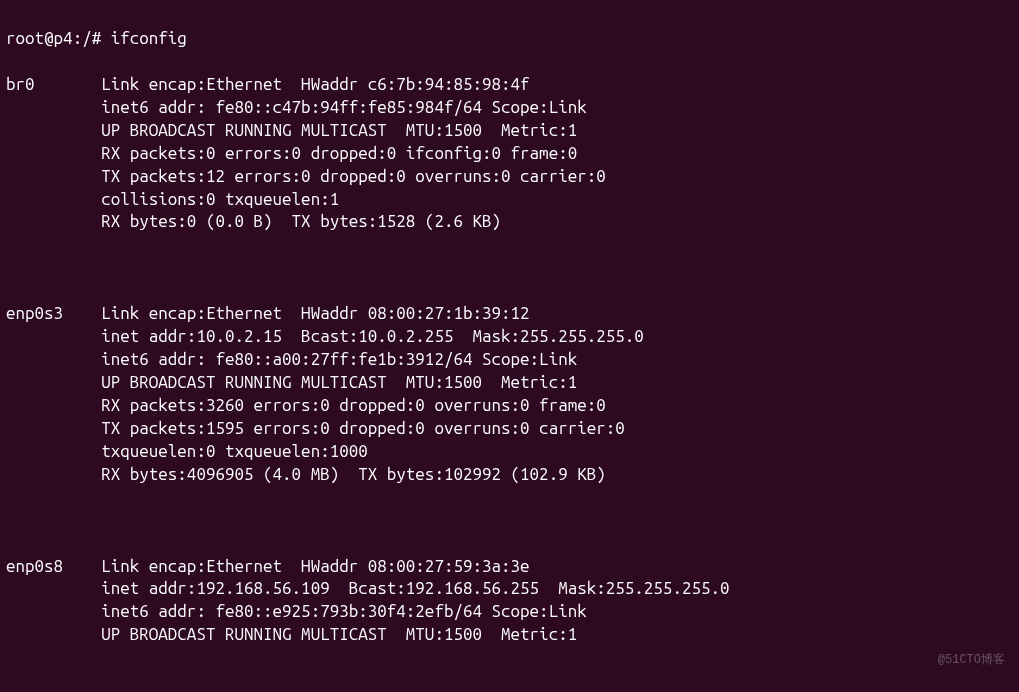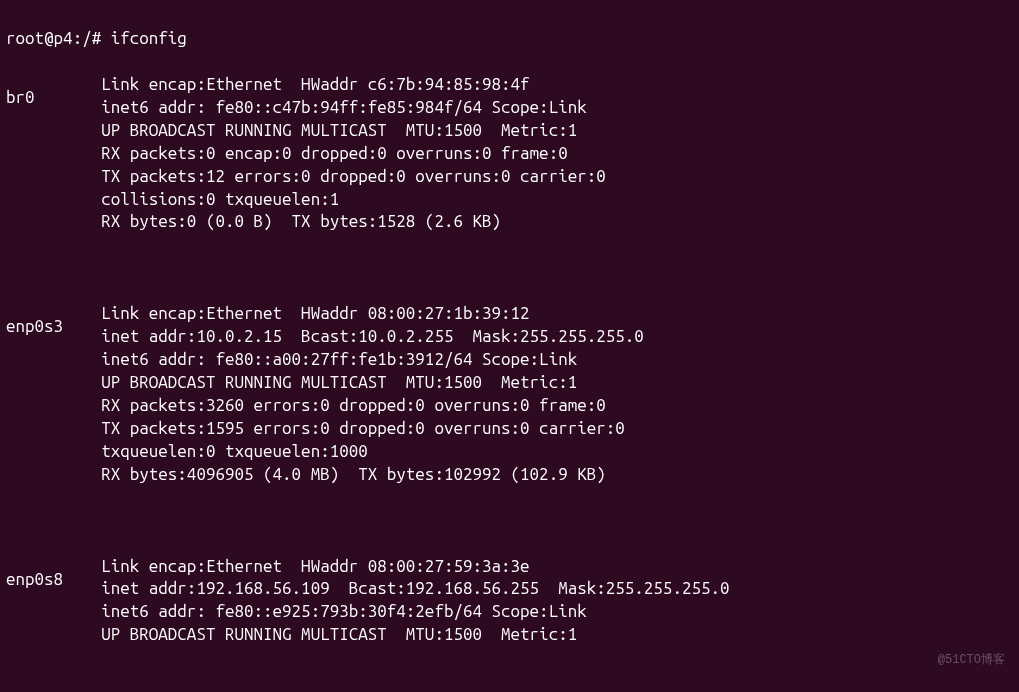--- a/index.html
+++ b/index.html
@@ -21,21 +21,20 @@
   .prompt-line {
     display: block;
   }
   .iface-block {
     display: block;
   }
   .iface-name {
     display: inline-block;
     width: 10ch; 
     vertical-align: top;
-    margin-top: 13px;
   }
   .iface-lines {
     display: inline-block;
     vertical-align: top;
   }
   .sep {
     height: 1.35em;
   }
   .watermark {
     position: absolute;
@@ -47,21 +46,21 @@
   }
 </style>
 </head>
 <body>
 
 <div class="terminal">
 <span class="prompt-line"><span>root@p4:/#</span> <span>ifconfig</span></span>
 <span class="iface-block"><span class="iface-name">br0</span><span class="iface-lines"><span>Link encap:Ethernet  HWaddr c6:7b:94:85:98:4f</span>
 <span>inet6 addr: fe80::c47b:94ff:fe85:984f/64 Scope:Link</span>
 <span>UP BROADCAST RUNNING MULTICAST  MTU:1500  Metric:1</span>
-<span>RX packets:0 encap:0 dropped:0 overruns:0 frame:0</span>
+<span>RX packets:0 errors:0 dropped:0 ifconfig:0 frame:0</span>
 <span>TX packets:12 errors:0 dropped:0 overruns:0 carrier:0</span>
 <span>collisions:0 txqueuelen:1</span>
 <span>RX bytes:0 (0.0 B)  TX bytes:1528 (2.6 KB)</span></span></span>
 <div class="sep"></div>
 <span class="iface-block"><span class="iface-name">enp0s3</span><span class="iface-lines"><span>Link encap:Ethernet  HWaddr 08:00:27:1b:39:12</span>
 <span>inet addr:10.0.2.15  Bcast:10.0.2.255  Mask:255.255.255.0</span>
 <span>inet6 addr: fe80::a00:27ff:fe1b:3912/64 Scope:Link</span>
 <span>UP BROADCAST RUNNING MULTICAST  MTU:1500  Metric:1</span>
 <span>RX packets:3260 errors:0 dropped:0 overruns:0 frame:0</span>
 <span>TX packets:1595 errors:0 dropped:0 overruns:0 carrier:0</span>

